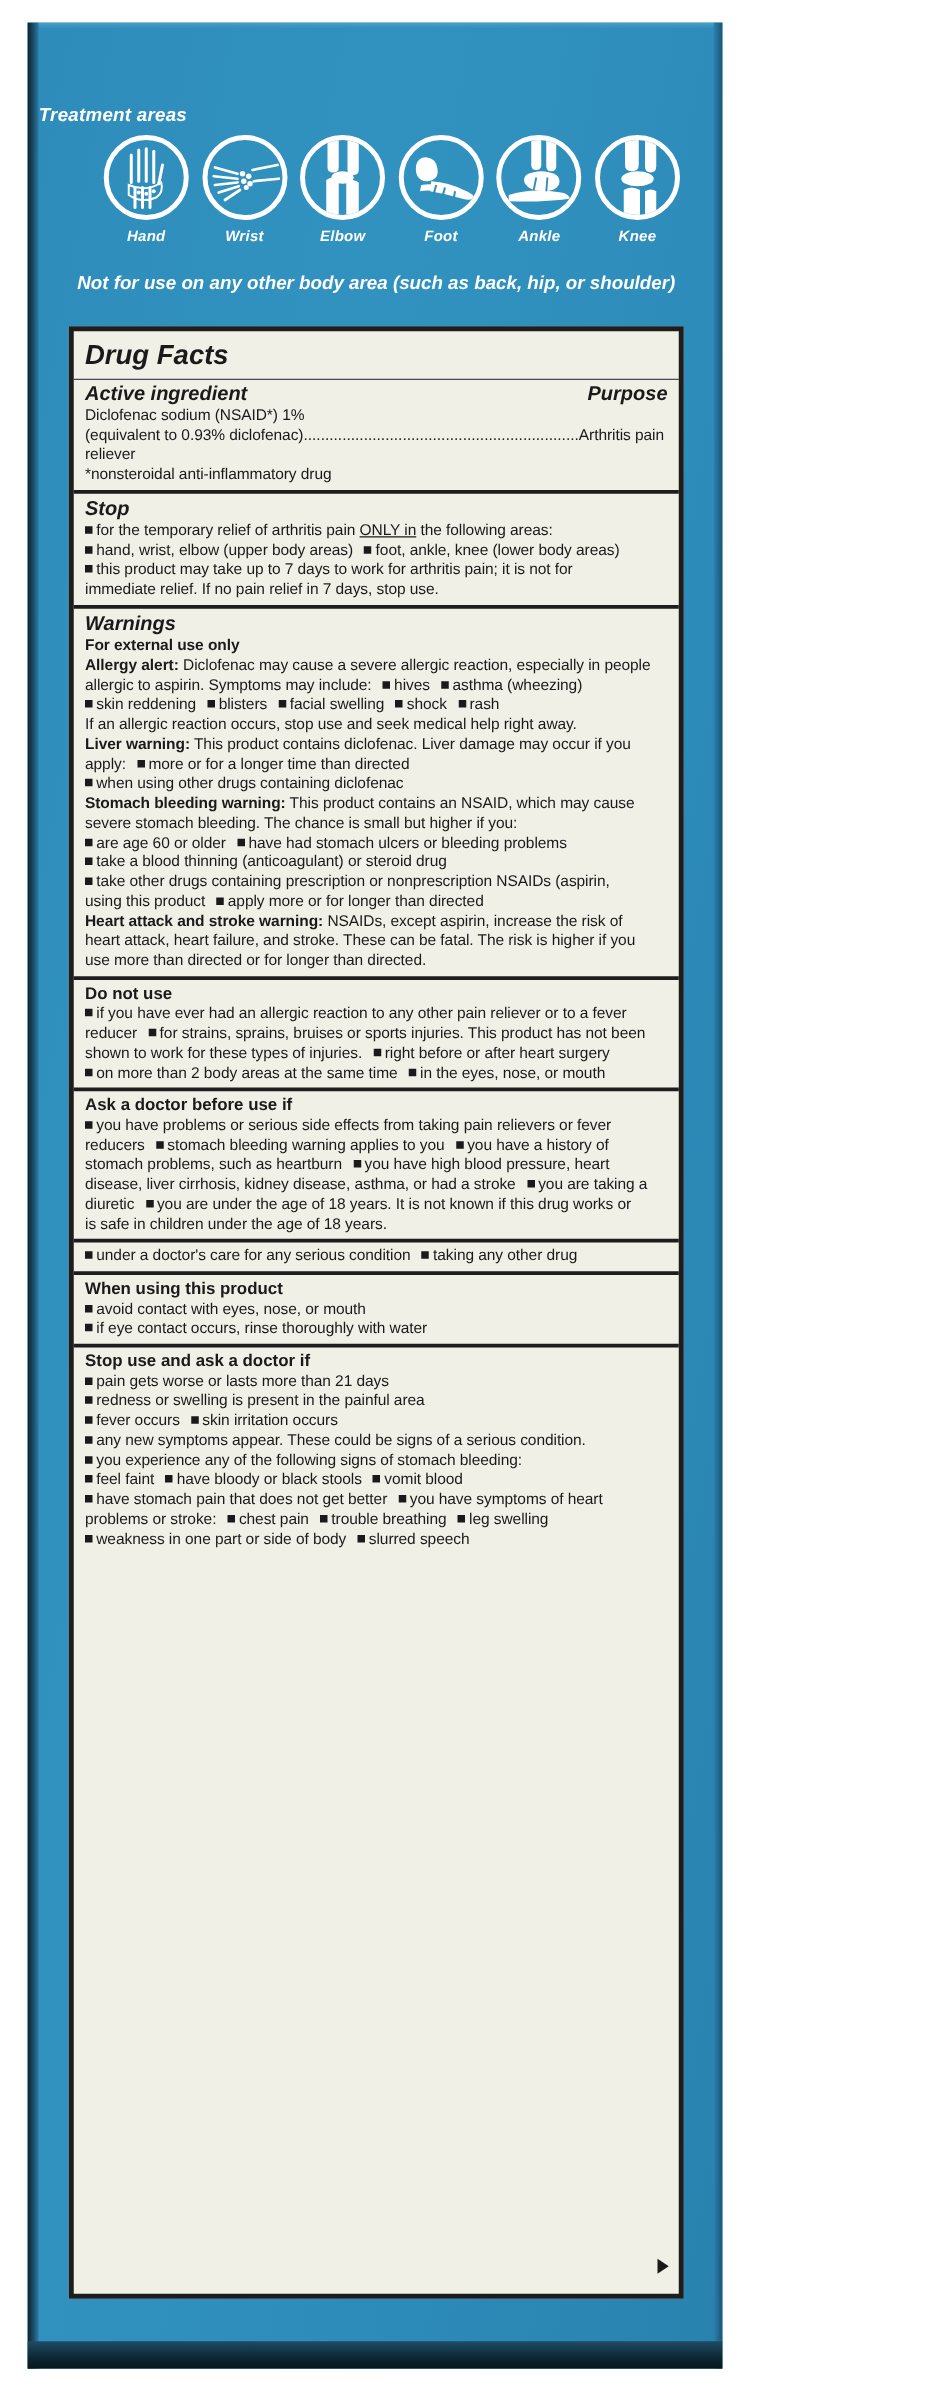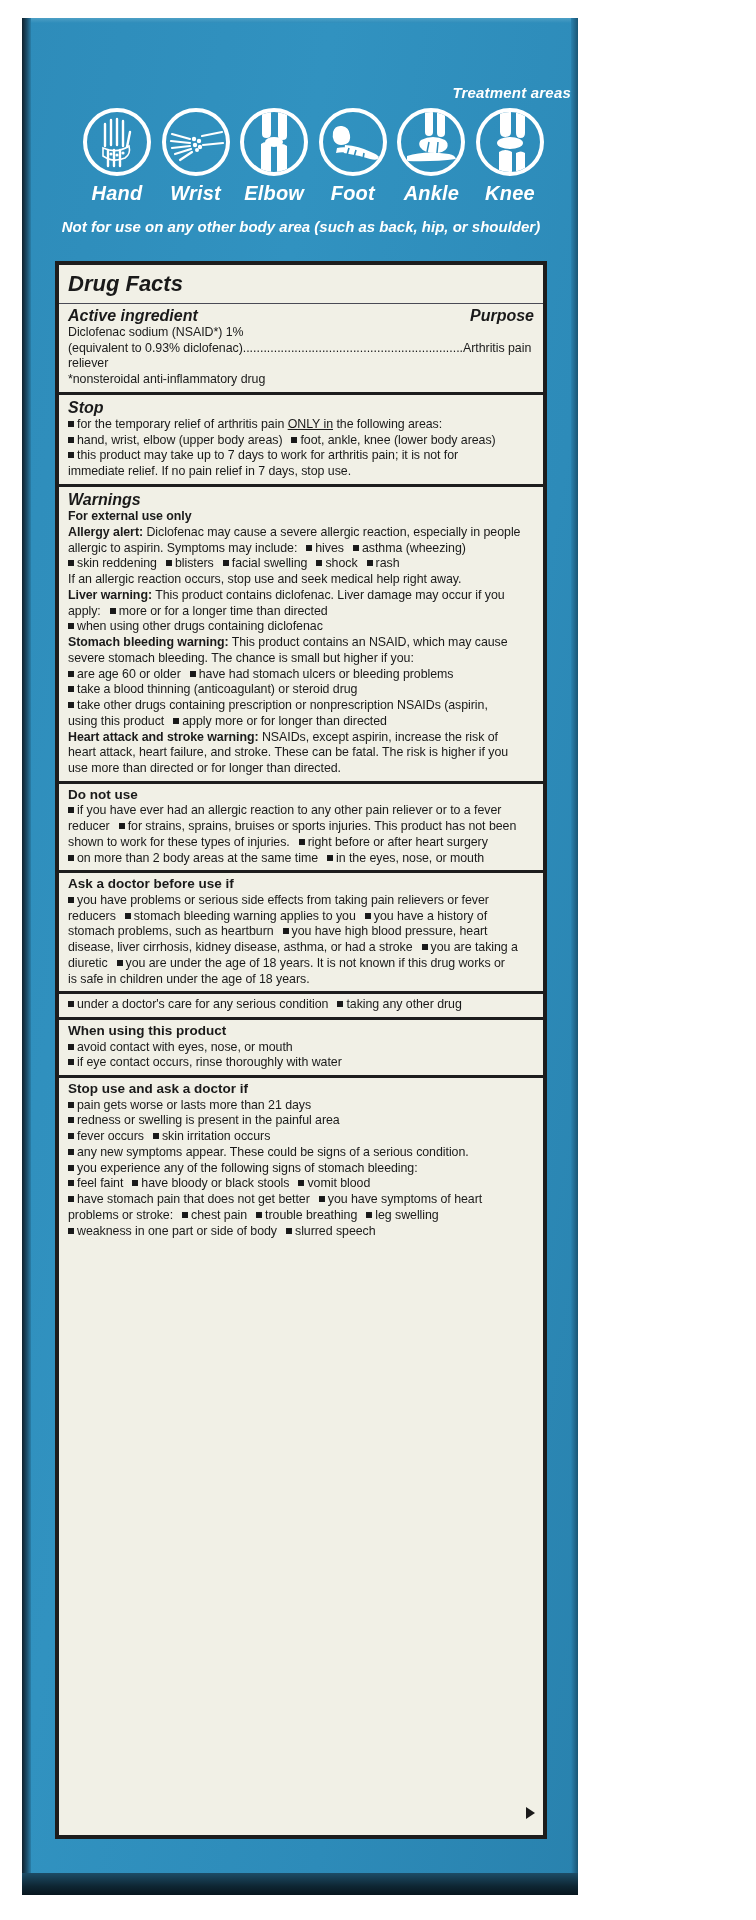--- a/index.html
+++ b/index.html
@@ -68,21 +68,21 @@
     top: 4px;
     width: 540px;
     height: 240px;
     color: #ffffff;
   }
   #treatment-title {
     position: absolute;
     left: 0;
     top: 62px;
     width: 540px;
-    text-align: right;
+    text-align: left;
     font-size: 15px;
     font-style: italic;
     font-weight: bold;
     letter-spacing: .2px;
   }
   #icon-row {
     position: absolute;
     left: 50px;
     top: 86px;
     width: 465px;
@@ -99,21 +99,21 @@
     border: 4px solid #ffffff;
     border-radius: 50%;
     box-sizing: border-box;
     margin: 0 auto;
     overflow: hidden;
     position: relative;
   }
   .icon-circle svg { display: block; }
   .icon-label {
     margin-top: 6px;
-    font-size: 20px;
+    font-size: 12px;
     font-weight: bold;
     font-style: italic;
     color: #ffffff;
     letter-spacing: .2px;
   }
   #not-for-use {
     position: absolute;
     left: 0;
     top: 196px;
     width: 540px;

